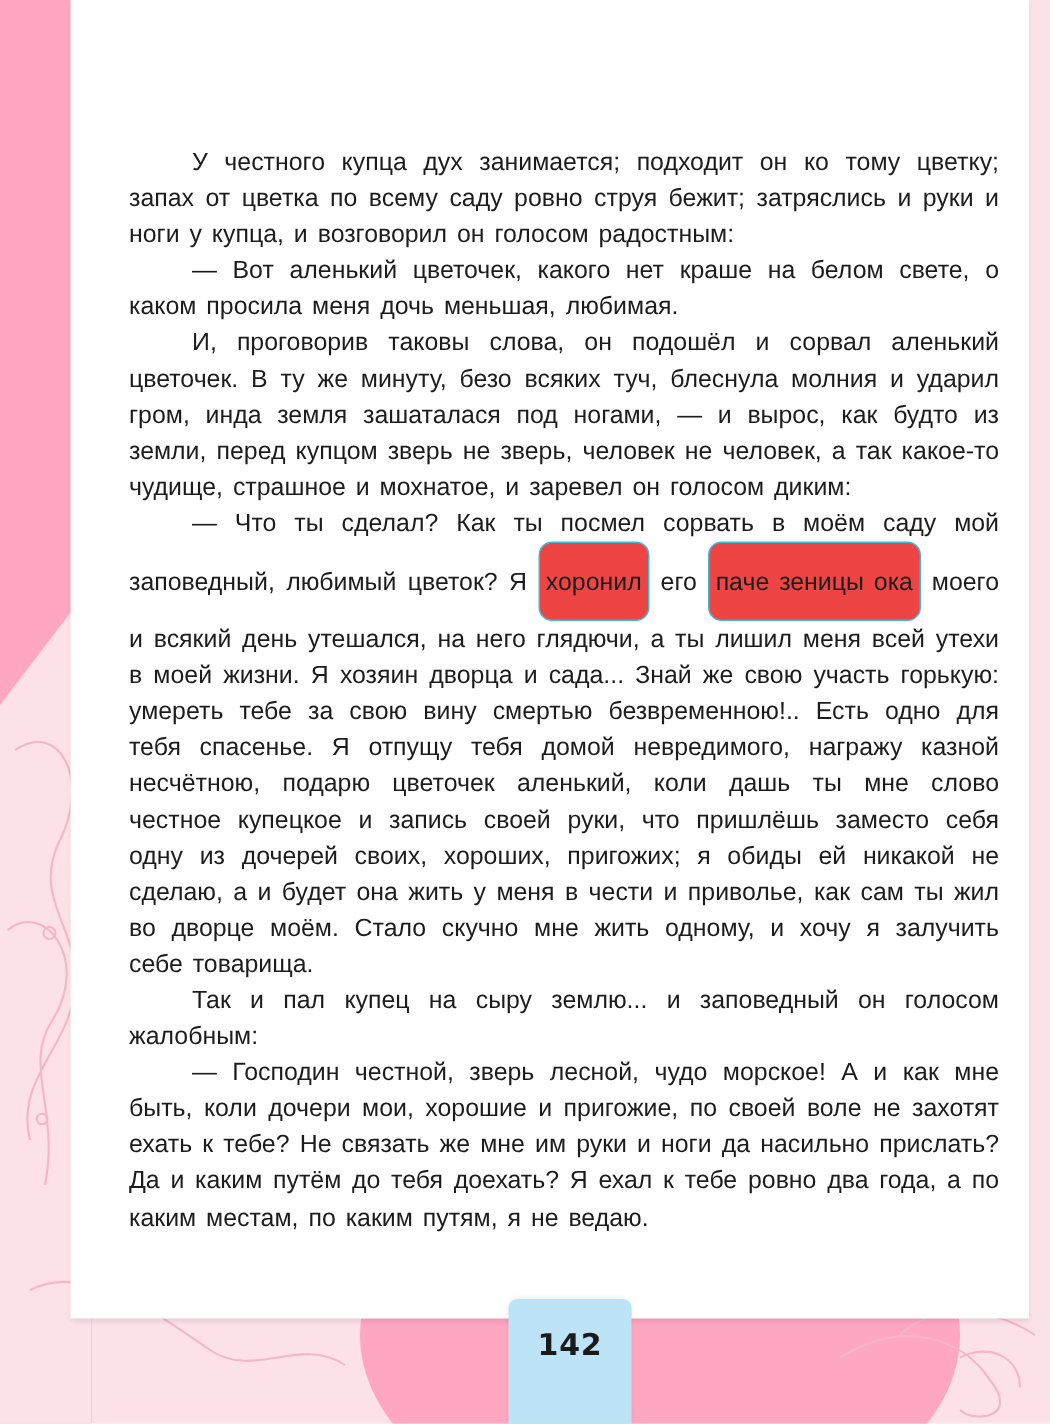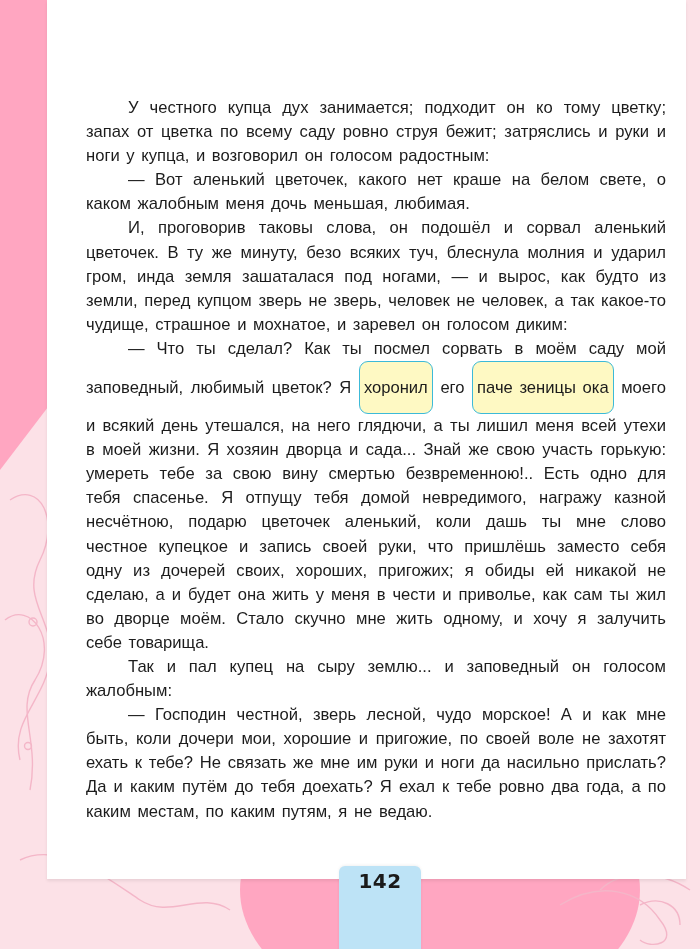--- a/index.html
+++ b/index.html
@@ -37,37 +37,37 @@
     }
     .text-col {
       position: absolute; left: 39px; top: 96px; width: 580px;
       font-size: 16.6px; line-height: 24.1px; color: #1c1c1c;
       text-align: justify;
       word-spacing: 2px;
     }
     .text-col p { text-indent: 42px; margin: 0; }
     .hl {
       display: inline-block;
-      background: #fef9c3;
+      background: #ef4444;
       border: 1.6px solid #3cbad8;
       border-radius: 9px;
       padding: 16px 4px;
       line-height: 19px;
       text-indent: 0;
     }
     
     .page-tab {
       position: absolute; left: 339px; top: 866px; width: 82px; height: 90px;
       background: #bde3f6;
       border-radius: 6px 6px 0 0;
       box-shadow: 0 -1px 3px rgba(0,0,0,0.06);
       text-align: center;
     }
     .page-num {
-      display: block; margin-top: 3px;
+      display: block; margin-top: 18px;
       font-family: "DejaVu Sans", sans-serif;
       font-weight: bold; font-size: 20px; color: #1a1a1a; letter-spacing: 0.5px;
     }
   </style>
 </head>
 <body>
 
 <div class="left-strip"></div>
 <div class="left-strip-light"></div>
 
@@ -80,21 +80,21 @@
   <circle cx="28" cy="746" r="3.5"></circle>
   <path d="M20 860 C60 840, 110 880, 140 900 C170 920, 200 890, 230 910"></path>
   <path d="M560 905 C600 880, 640 890, 660 920 C680 945, 650 949, 640 940"></path>
   <path d="M600 890 C620 870, 660 870, 690 890"></path>
   <path d="M640 905 C660 895, 680 905, 680 925"></path>
 </svg>
 
 <div class="page">
   <div class="text-col">
     <p>У честного купца дух занимается; подходит он ко тому цветку; запах от цветка по всему саду ровно струя бежит; затряслись и руки и ноги у купца, и возговорил он голосом радостным:</p>
-    <p>— Вот аленький цветочек, какого нет краше на белом свете, о каком жалобным меня дочь меньшая, любимая.</p>
+    <p>— Вот аленький цветочек, какого нет краше на белом свете, о каком просила меня дочь меньшая, любимая.</p>
     <p>И, проговорив таковы слова, он подошёл и сорвал аленький цветочек. В ту же минуту, безо всяких туч, блеснула молния и ударил гром, инда земля зашаталася под ногами, — и вырос, как будто из земли, перед купцом зверь не зверь, человек не человек, а так какое-то чудище, страшное и мохнатое, и заревел он голосом диким:</p>
     <p><span>— Что ты сделал? Как ты посмел сорвать в моём саду мой заповедный, любимый цветок? Я </span><span class="hl">хоронил</span><span> его </span><span class="hl">паче зеницы ока</span><span> моего и всякий день утешался, на него глядючи, а ты лишил меня всей утехи в моей жизни. Я хозяин дворца и сада... Знай же свою участь горькую: умереть тебе за свою вину смертью безвременною!.. Есть одно для тебя спасенье. Я отпущу тебя домой невредимого, награжу казной несчётною, подарю цветочек аленький, коли дашь ты мне слово честное купецкое и запись своей руки, что пришлёшь заместо себя одну из дочерей своих, хороших, пригожих; я обиды ей никакой не сделаю, а и будет она жить у меня в чести и приволье, как сам ты жил во дворце моём. Стало скучно мне жить одному, и хочу я залучить себе товарища.</span></p>
     <p>Так и пал купец на сыру землю... и заповедный он голосом жалобным:</p>
     <p>— Господин честной, зверь лесной, чудо морское! А и как мне быть, коли дочери мои, хорошие и пригожие, по своей воле не захотят ехать к тебе? Не связать же мне им руки и ноги да насильно прислать? Да и каким путём до тебя доехать? Я ехал к тебе ровно два года, а по каким местам, по каким путям, я не ведаю.</p>
   </div>
 </div>
 
 <div class="page-tab">
   <span class="page-num">142</span>
 </div>

